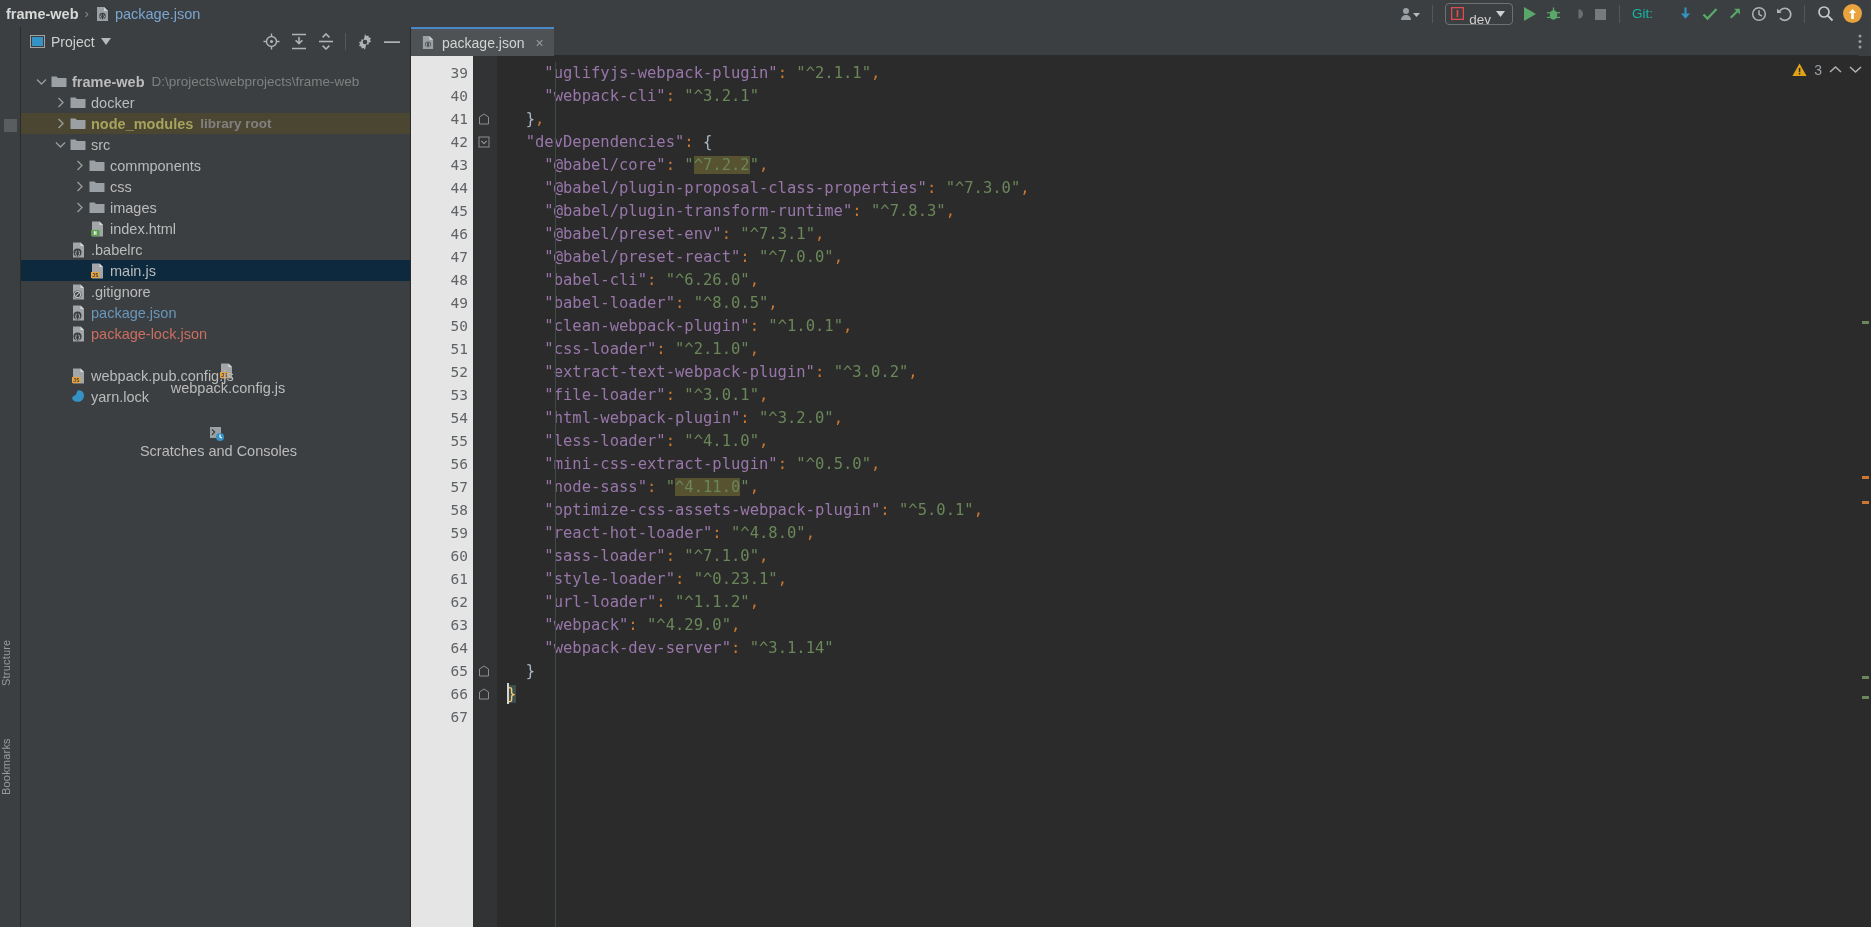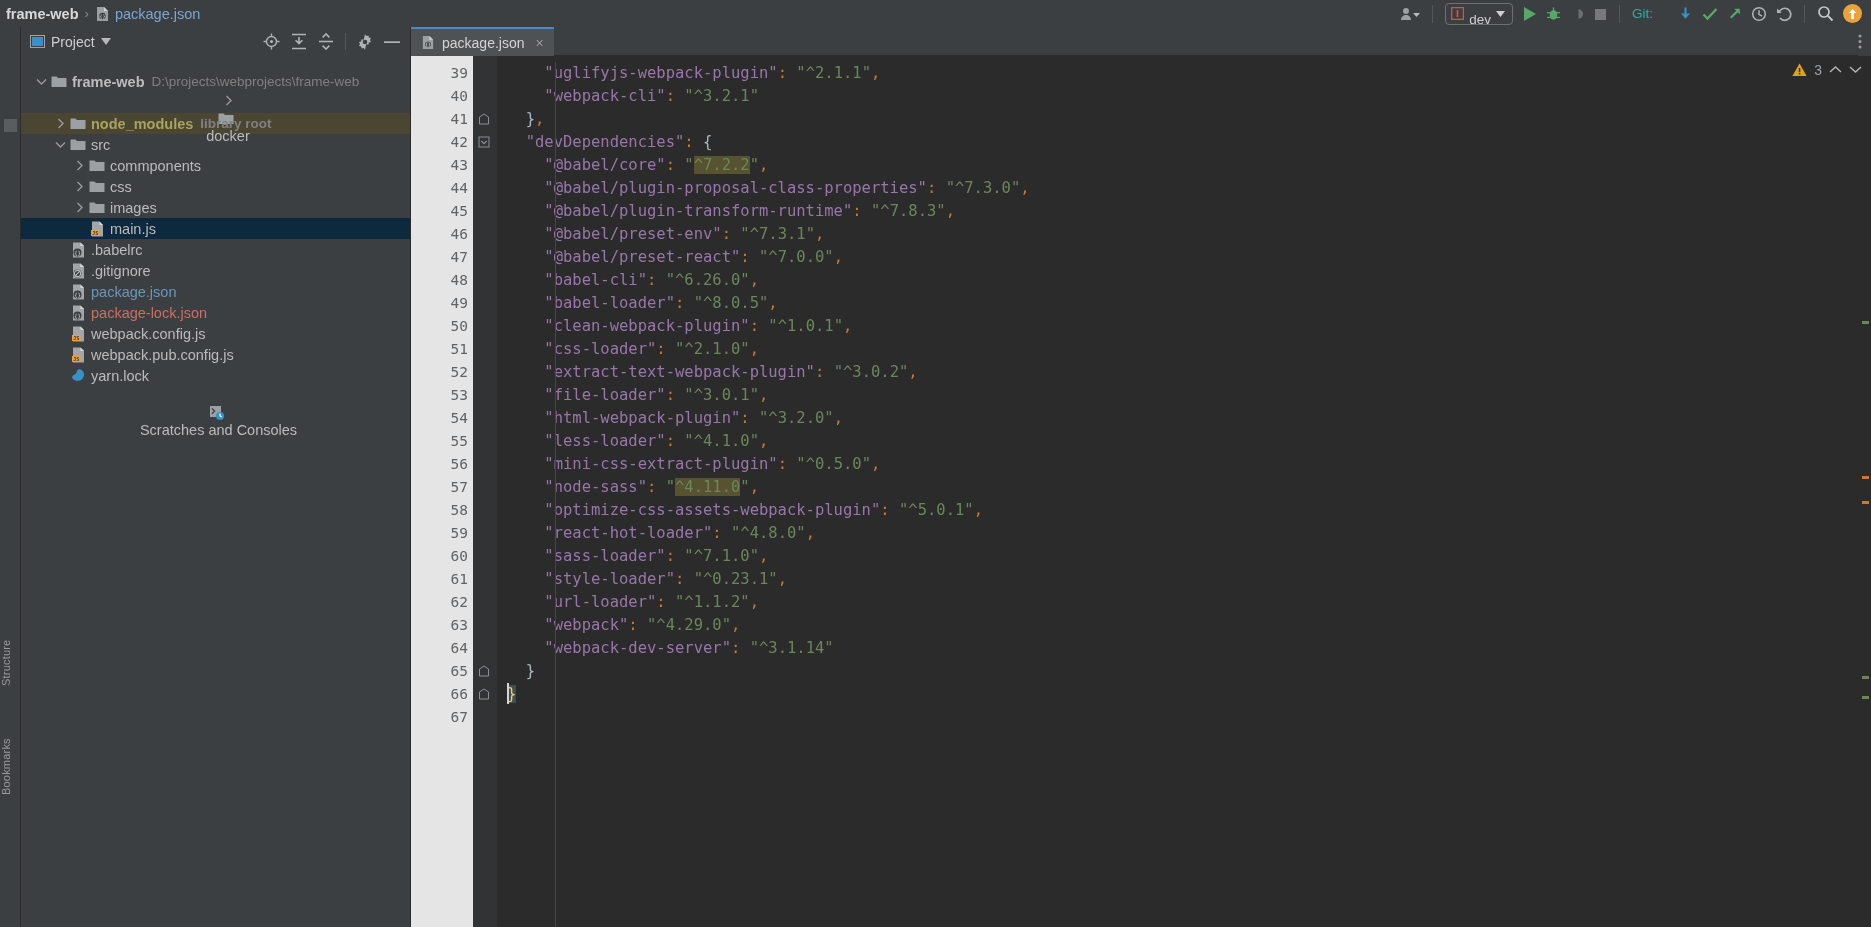--- a/index.html
+++ b/index.html
@@ -328,21 +328,21 @@
             </svg>
           </span>
           <span class="ficon">
             <svg width="17" height="15" viewBox="0 0 17 15">
               <path d="M0.5 2.5h5l1.5 1.6h8.5v9H0.5z" fill="#9aa0a3"></path>
             </svg>
           </span>
           <span class="tlabel" style="font-weight: bold;">frame-web</span>
           <span class="tsub">D:\projects\webprojects\frame-web</span>
         </div>
-        <div class="trow" style="padding-left: 31px; flex-direction: column;">
+        <div class="trow" style="padding-left: 31px;">
           <span class="arrow">
             <svg width="9" height="11" viewBox="0 0 9 11">
               <path d="M2.5 1L7 5.5L2.5 10" stroke="#9a9a9a" stroke-width="1.4" fill="none"></path>
             </svg>
           </span>
           <span class="ficon">
             <svg width="17" height="15" viewBox="0 0 17 15">
               <path d="M0.5 2.5h5l1.5 1.6h8.5v9H0.5z" fill="#9aa0a3"></path>
             </svg>
           </span>
@@ -407,43 +407,55 @@
               <path d="M2.5 1L7 5.5L2.5 10" stroke="#9a9a9a" stroke-width="1.4" fill="none"></path>
             </svg>
           </span>
           <span class="ficon">
             <svg width="17" height="15" viewBox="0 0 17 15">
               <path d="M0.5 2.5h5l1.5 1.6h8.5v9H0.5z" fill="#9aa0a3"></path>
             </svg>
           </span>
           <span class="tlabel">images</span>
         </div>
+        <div class="trow" style="padding-left: 50px;">
+          <span class="arrow"></span>
+          <span class="ficon">
+            <svg width="15" height="16" viewBox="0 0 15 16">
+              <path d="M2 0.5h7.5l3.5 3.5V15.5H2z" fill="#a2a6a8"></path>
+              <path d="M9.5 0.5L13 4H9.5z" fill="#d6d9db"></path>
+              <rect x="1" y="9" width="8.5" height="6" fill="#5a9e4b"></rect>
+              <text x="5.2" y="14" font-size="5.4" fill="#ffffff" text-anchor="middle" font-family="monospace" font-weight="bold">H</text>
+            </svg>
+          </span>
+          <span class="tlabel">index.html</span>
+        </div>
+        <div class="trow" style="padding-left: 31px;">
+          <span class="arrow"></span>
+          <span class="ficon">
+            <svg width="15" height="16" viewBox="0 0 15 16">
+              <path d="M2 0.5h7.5l3.5 3.5V15.5H2z" fill="#a2a6a8"></path>
+              <path d="M9.5 0.5L13 4H9.5z" fill="#d6d9db"></path>
+              <circle cx="6.5" cy="10.5" r="4" fill="#3c3f41"></circle>
+              <text x="6.5" y="12.7" font-size="5.6" fill="#d6d9db" text-anchor="middle" font-family="monospace">{}</text>
+            </svg>
+          </span>
+          <span class="tlabel">.babelrc</span>
+        </div>
         <div class="trow selected" style="padding-left: 50px;">
           <span class="arrow"></span>
           <span class="ficon">
             <svg width="15" height="16" viewBox="0 0 15 16">
               <path d="M2 0.5h7.5l3.5 3.5V15.5H2z" fill="#a2a6a8"></path>
               <path d="M9.5 0.5L13 4H9.5z" fill="#d6d9db"></path>
               <rect x="1" y="9" width="8.5" height="6" fill="#e8a33d"></rect>
               <text x="5.2" y="14" font-size="5.4" fill="#3c3f41" text-anchor="middle" font-family="monospace" font-weight="bold">JS</text>
             </svg>
           </span>
           <span class="tlabel">main.js</span>
-        </div>
-        <div class="trow" style="padding-left: 31px;">
-          <span class="arrow"></span>
-          <span class="ficon">
-            <svg width="15" height="16" viewBox="0 0 15 16">
-              <path d="M2 0.5h7.5l3.5 3.5V15.5H2z" fill="#a2a6a8"></path>
-              <path d="M9.5 0.5L13 4H9.5z" fill="#d6d9db"></path>
-              <circle cx="6.5" cy="10.5" r="4" fill="#3c3f41"></circle>
-              <text x="6.5" y="12.7" font-size="5.6" fill="#d6d9db" text-anchor="middle" font-family="monospace">{}</text>
-            </svg>
-          </span>
-          <span class="tlabel">.babelrc</span>
         </div>
         <div class="trow" style="padding-left: 31px;">
           <span class="arrow"></span>
           <span class="ficon">
             <svg width="15" height="16" viewBox="0 0 15 16">
               <path d="M2 0.5h7.5l3.5 3.5V15.5H2z" fill="#a2a6a8"></path>
               <path d="M9.5 0.5L13 4H9.5z" fill="#d6d9db"></path>
               <circle cx="6.5" cy="10.5" r="4" fill="#3c3f41"></circle>
               <circle cx="6.5" cy="10.5" r="3.1" fill="none" stroke="#b9bdbf" stroke-width="1.1"></circle>
               <path d="M4.3 12.7L8.7 8.3" stroke="#b9bdbf" stroke-width="1.1"></path>
@@ -468,21 +480,21 @@
           <span class="ficon">
             <svg width="15" height="16" viewBox="0 0 15 16">
               <path d="M2 0.5h7.5l3.5 3.5V15.5H2z" fill="#a2a6a8"></path>
               <path d="M9.5 0.5L13 4H9.5z" fill="#d6d9db"></path>
               <circle cx="6.5" cy="10.5" r="4" fill="#3c3f41"></circle>
               <text x="6.5" y="12.7" font-size="5.6" fill="#d6d9db" text-anchor="middle" font-family="monospace">{}</text>
             </svg>
           </span>
           <span class="tlabel red">package-lock.json</span>
         </div>
-        <div class="trow" style="padding-left: 31px;">
+        <div class="trow" style="padding-left: 31px; flex-direction: column;">
           <span class="arrow"></span>
           <span class="ficon">
             <svg width="15" height="16" viewBox="0 0 15 16">
               <path d="M2 0.5h7.5l3.5 3.5V15.5H2z" fill="#a2a6a8"></path>
               <path d="M9.5 0.5L13 4H9.5z" fill="#d6d9db"></path>
               <rect x="1" y="9" width="8.5" height="6" fill="#e8a33d"></rect>
               <text x="5.2" y="14" font-size="5.4" fill="#3c3f41" text-anchor="middle" font-family="monospace" font-weight="bold">JS</text>
             </svg>
           </span>
           <span class="tlabel">webpack.config.js</span>

